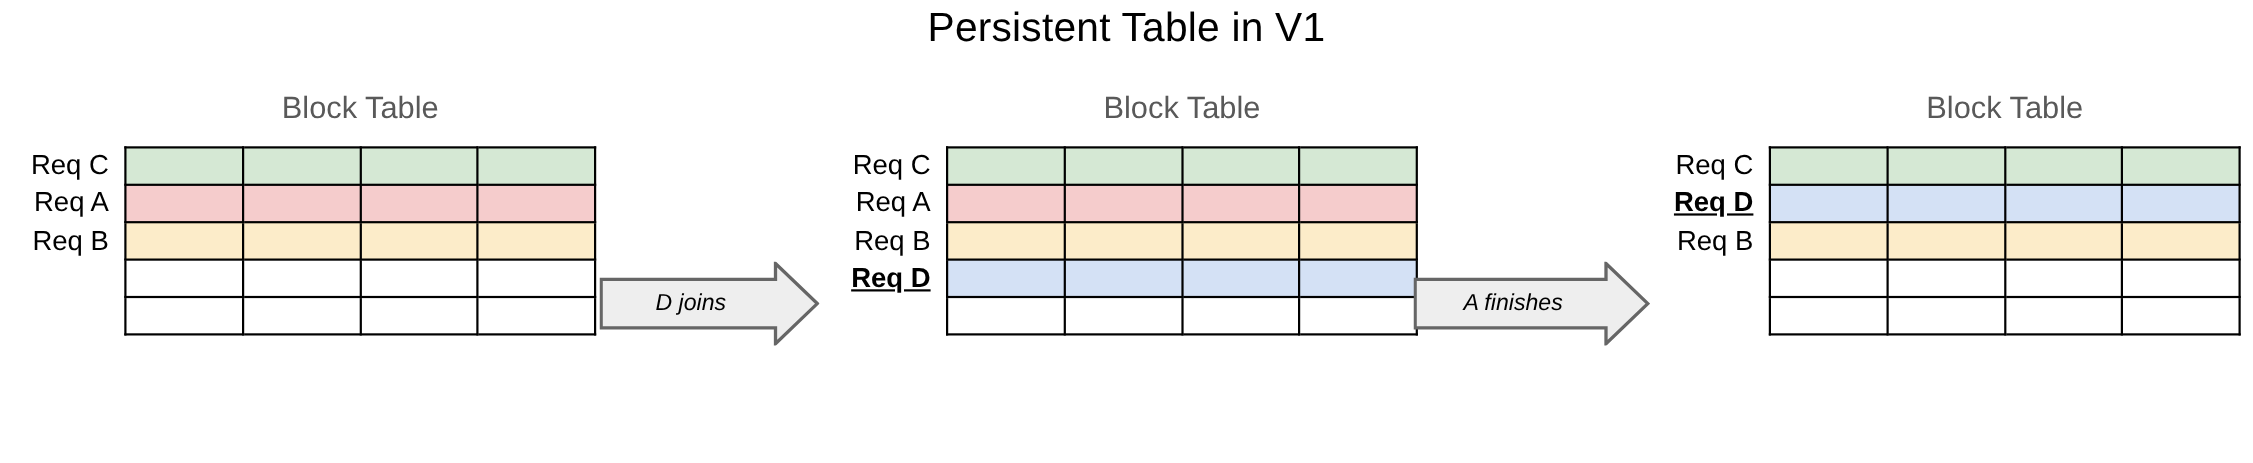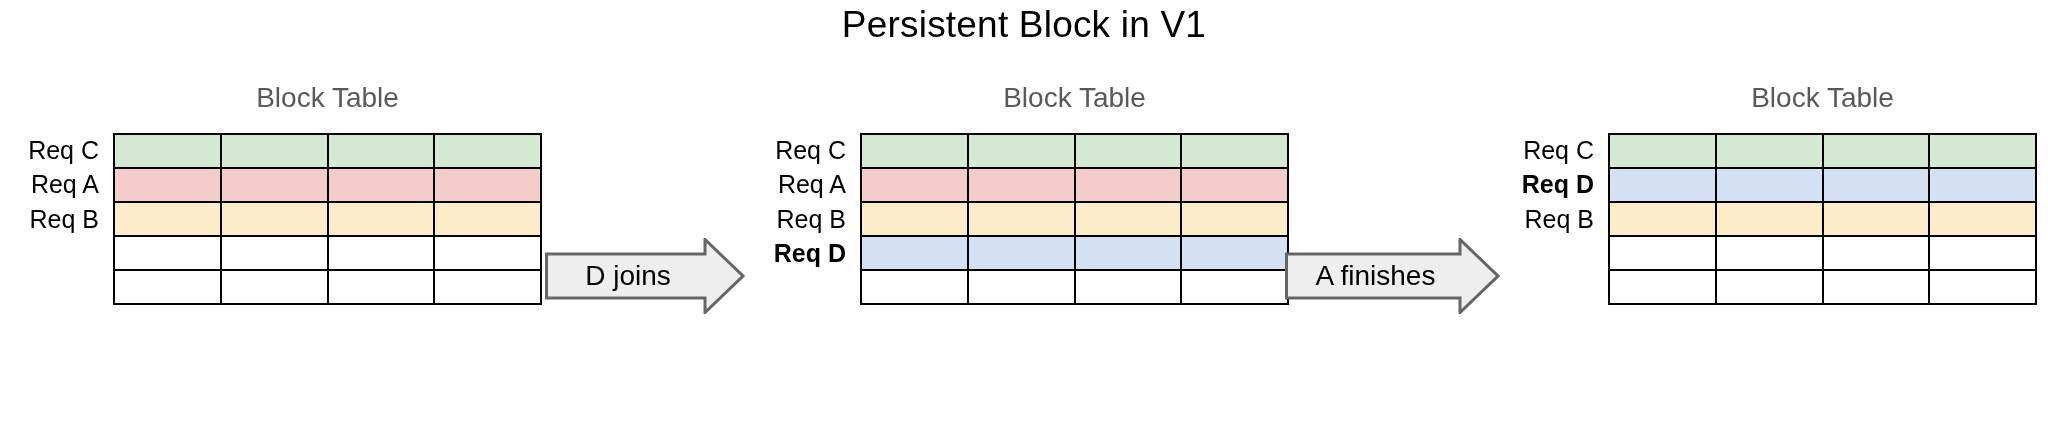--- a/index.html
+++ b/index.html
@@ -67,49 +67,50 @@
     text-align: right;
     pointer-events: none;
   }
   .row-label {
     height: 34.4px;
     line-height: 34.4px;
     font-size: 25px;
     color: #000000;
     white-space: nowrap;
   }
-  .row-label.bold { font-weight: bold; }
+  .row-label.bold { font-weight: bold; text-decoration: underline; }
   .row-label.blank { color: transparent; }
 
   
   .arrow {
     position: absolute;
     top: 238px;
   }
   .arrow svg { display: block; }
   .arrow-label {
     position: absolute;
     top: 0;
     left: 0;
     width: 100%;
     height: 100%;
     display: flex;
     align-items: center;
     justify-content: center;
-    font-size: 28px;
+    font-size: 21px;
     color: #000000;
     white-space: nowrap;
     padding-right: 34px;
     box-sizing: border-box;
+    font-style: italic;
   }
 </style>
 </head>
 <body>
 
-<div id="page-title">Persistent Block in V1</div>
+<div id="page-title">Persistent Table in V1</div>
 
 <div id="diagram-root"></div>
 
 <div class="panel" style="left: 113px; width: 429px;">
     <div class="panel-title">Block Table</div>
     <div class="row-labels" style="right: 443px; width: 110px;">
       <div class="row-label">Req C</div>
       <div class="row-label">Req A</div>
       <div class="row-label">Req B</div>
       <div class="row-label blank"></div>

